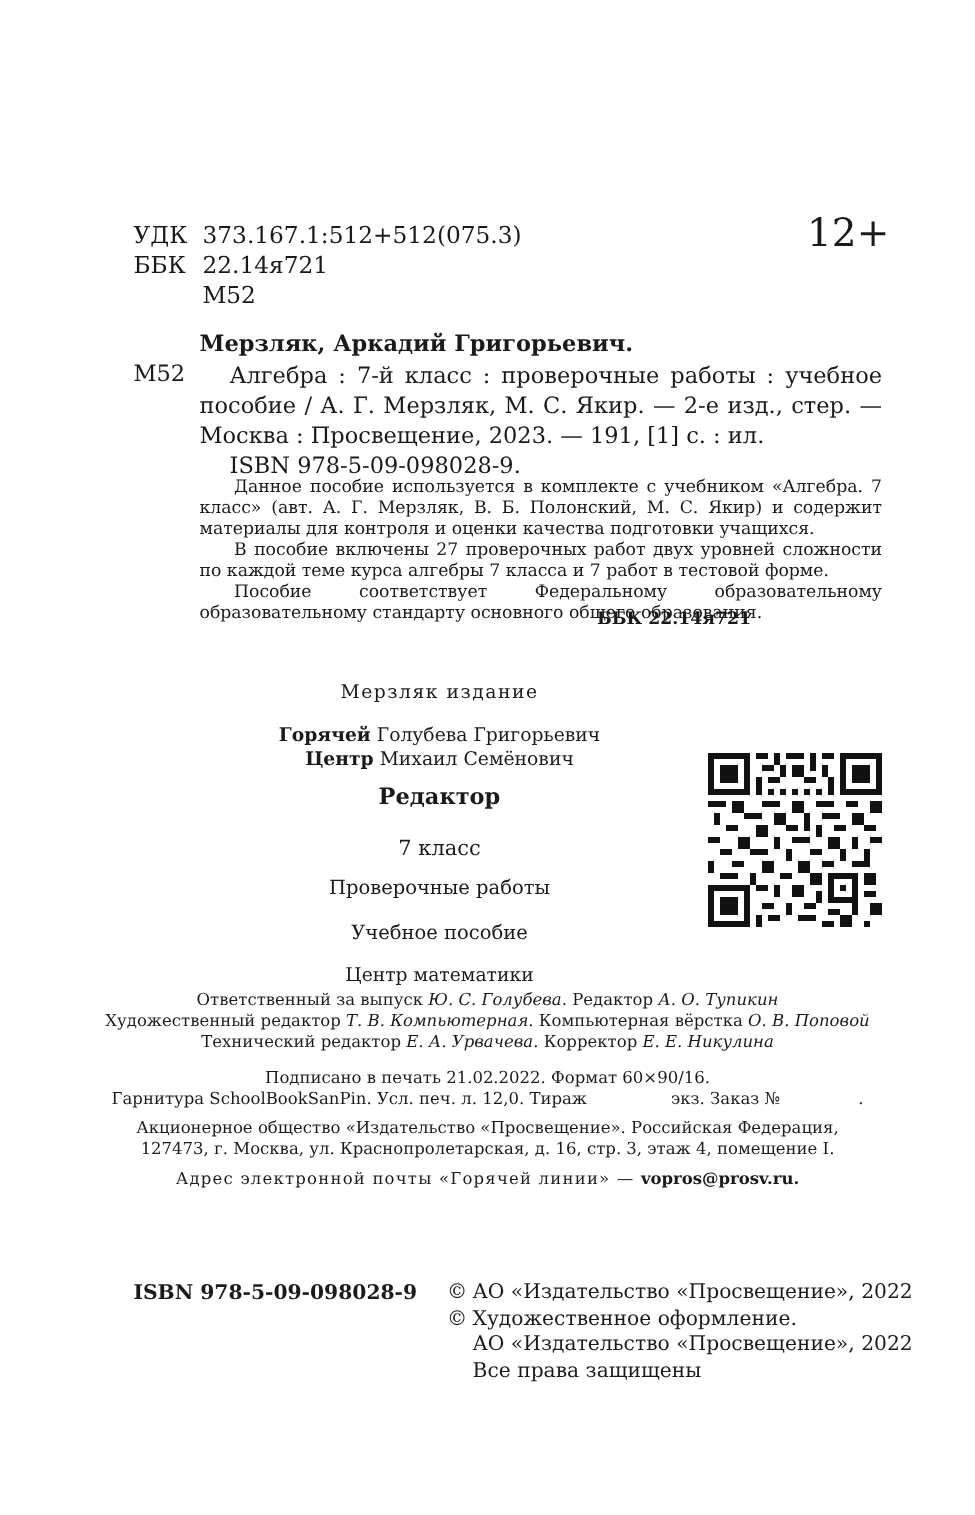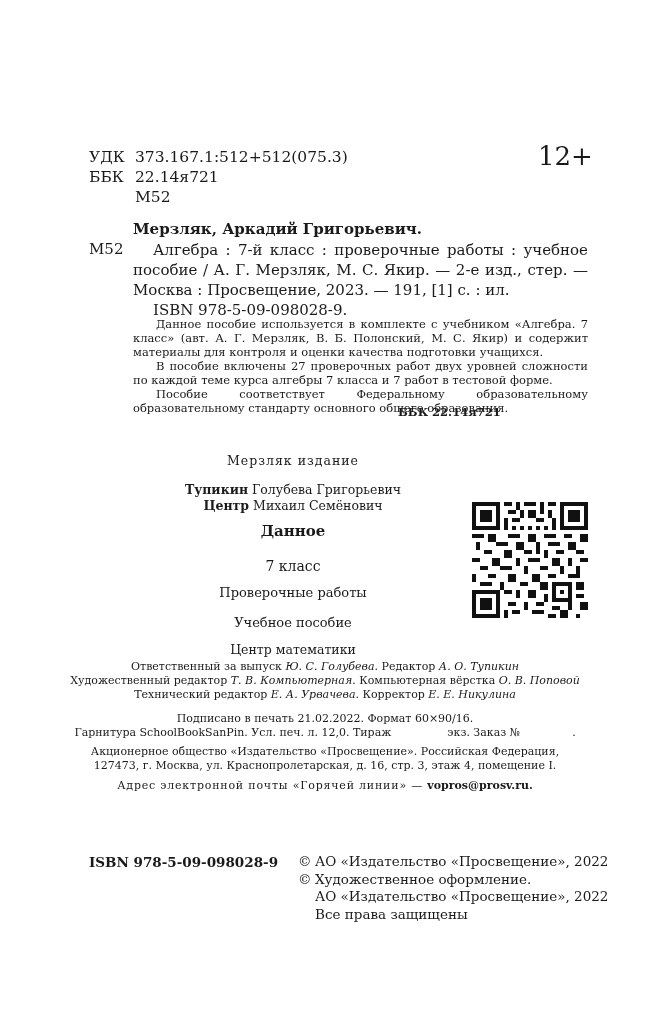--- a/index.html
+++ b/index.html
@@ -86,24 +86,24 @@
   <p>Данное пособие используется в комплекте с учебником «Алгебра. 7 класс» (авт. А. Г. Мерзляк, В. Б. Полонский, М. С. Якир) и содержит материалы для контроля и оценки качества подготовки учащихся.</p>
   <p>В пособие включены 27 проверочных работ двух уровней сложности по каждой теме курса алгебры 7 класса и 7 работ в тестовой форме.</p>
   <p>Пособие соответствует Федеральному образовательному образовательному стандарту основного общего образования.</p>
 </div>
 <div class="abs annot-codes">
   <div>ББК 22.14я721</div>
 </div>
 
 <div class="abs center-col edition">Мерзляк издание</div>
 <div class="abs center-col authors">
-  <div><span class="b">Тупикин</span> <span>Голубева Григорьевич</span></div>
+  <div><span class="b">Горячей</span> <span>Голубева Григорьевич</span></div>
   <div><span class="b">Центр</span> <span>Михаил Семёнович</span></div>
 </div>
-<div class="abs center-col subject">Данное</div>
+<div class="abs center-col subject">Редактор</div>
 <div class="abs center-col grade">7 класс</div>
 <div class="abs center-col worktype">Проверочные работы</div>
 <div class="abs center-col booktype">Учебное пособие</div>
 <div class="abs center-col center-name">Центр математики</div>
 
 <div class="abs qr">
   <svg width="116" height="116" viewBox="0 0 29 29" shape-rendering="crispEdges">
     <rect width="29" height="29" fill="#fff"></rect>
     <g fill="#111">
 

